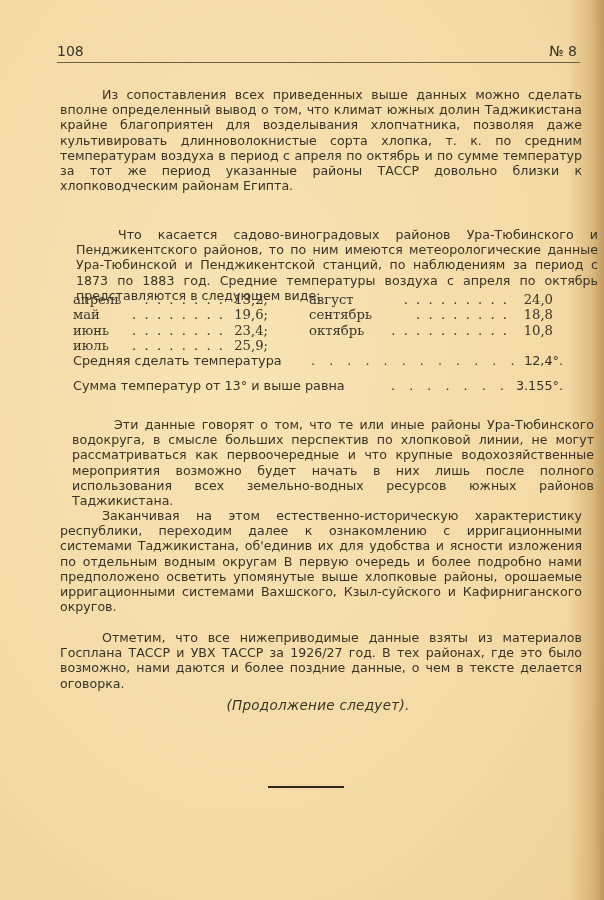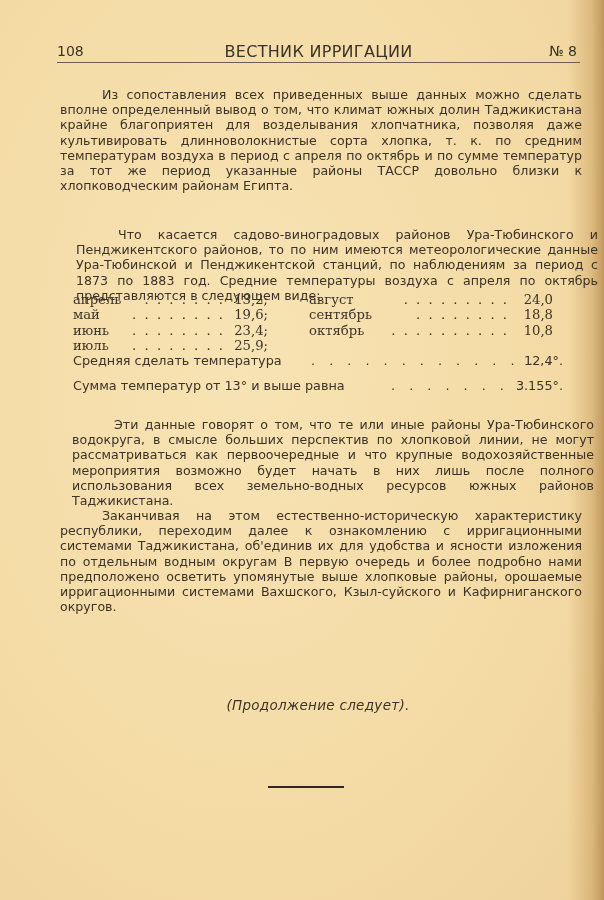--- a/index.html
+++ b/index.html
@@ -65,21 +65,20 @@
       position: absolute; left: 268px; top: 786px; width: 76px; height: 2px; background: #2d2820;
     }
   </style>
 </head>
 <body>
 
 <div class="page">
 
   <div class="header">
     <span class="pagenum">108</span>
-    <span class="journal">ВЕСТНИК ИРРИГАЦИИ</span>
     <span class="issue">№ 8</span>
   </div>
 
   <p class="body-text p1 indent" style="margin:0">Из сопоставления всех приведенных выше данных можно сделать вполне определенный вывод о том, что климат южных долин Таджикистана крайне благоприятен для возделывания хлопчатника, позволяя даже культивировать длинноволокнистые сорта хлопка, т. к. по средним температурам воздуха в период с апреля по октябрь и по сумме температур за тот же период указанные районы ТАССР довольно близки к хлопководческим районам Египта.</p>
   <p class="body-text p2 indent" style="margin:16px">Что касается садово-виноградовых районов Ура-Тюбинского и Пенджикентского районов, то по ним имеются метеорологические данные Ура-Тюбинской и Пенджикентской станций, по наблюдениям за период с 1873 по 1883 год. Средние температуры воздуха с апреля по октябрь представляются в следующем виде:</p>
 
   <div class="tbl">
     <div class="row">
       <div class="cell col1">
         <span class="lbl">апрель</span>
@@ -142,16 +141,17 @@
     <span class="sum-val">12,4°.</span>
   </div>
   <div class="summary sum2">
     <span class="sum-label">Сумма температур от 13° и выше равна</span>
     <span class="sum-dots" style="left:318px;">. . . . . . . .</span>
     <span class="sum-val">3.155°.</span>
   </div>
 
   <p class="body-text p3 indent" style="margin:12px">Эти данные говорят о том, что те или иные районы Ура-Тюбинского водокруга, в смысле больших перспектив по хлопковой линии, не могут рассматриваться как первоочередные и что крупные водохозяйственные мероприятия возможно будет начать в них лишь после полного использования всех земельно-водных ресурсов южных районов Таджикистана.</p>
   <p class="body-text p4 indent" style="margin:0">Заканчивая на этом естественно-историческую характеристику республики, переходим далее к ознакомлению с ирригационными системами Таджикистана, об'единив их для удобства и ясности изложения по отдельным водным округам В первую очередь и более подробно нами предположено осветить упомянутые выше хлопковые районы, орошаемые ирригационными системами Вахшского, Кзыл-суйского и Кафирниганского округов.</p>
+  <p class="body-text p5 indent" style="margin:0">Отметим, что все нижеприводимые данные взяты из материалов Госплана ТАССР и УВХ ТАССР за 1926/27 год. В тех районах, где это было возможно, нами даются и более поздние данные, о чем в тексте делается оговорка.</p>
 
   <div class="continued">(Продолжение следует).</div>
   <div class="rule"></div>
 </div>
 
 </body></html>

